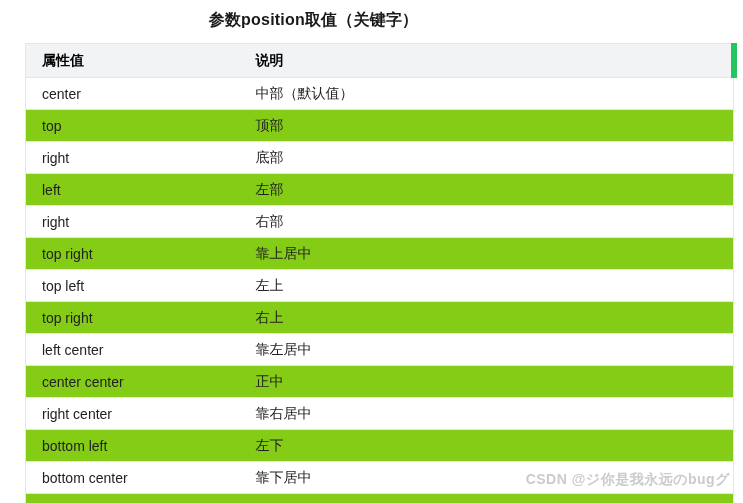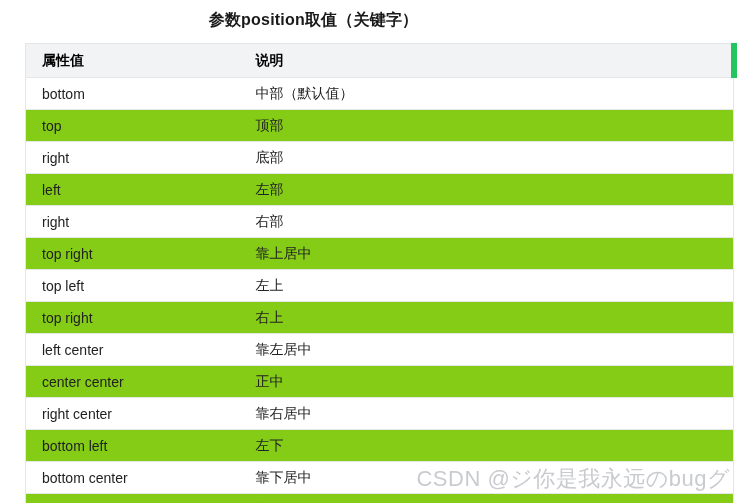--- a/index.html
+++ b/index.html
@@ -85,26 +85,27 @@
   table.data-table tbody tr.row-odd td {
     background: #ffffff;
   }
   table.data-table tbody tr.row-even td {
     background: #84cc16;
   }
   .watermark {
     position: absolute;
     right: 13px;
     top: 467px;
-    font-size: 22px;
+    font-size: 14px;
     color: #c9cbcf;
     letter-spacing: 0.5px;
     white-space: nowrap;
     pointer-events: none;
     line-height: 24px;
+    font-weight: bold;
   }
 </style>
 </head>
 <body>
 
 <div id="page">
 
   <div class="page-title">参数position取值（关键字）</div>
 
   <div class="table-wrap">
@@ -115,21 +116,21 @@
       </colgroup>
       <thead>
         <tr>
           <th class="th-first">属性值</th>
           <th class="th-last">说明</th>
         </tr>
       </thead>
       <tbody>
 
         <tr class="row-odd">
-          <td class="td-first">bottom</td>
+          <td class="td-first">center</td>
           <td class="td-last">中部（默认值）</td>
         </tr>
         <tr class="row-even">
           <td class="td-first">top</td>
           <td class="td-last">顶部</td>
         </tr>
         <tr class="row-odd">
           <td class="td-first">right</td>
           <td class="td-last">底部</td>
         </tr>

